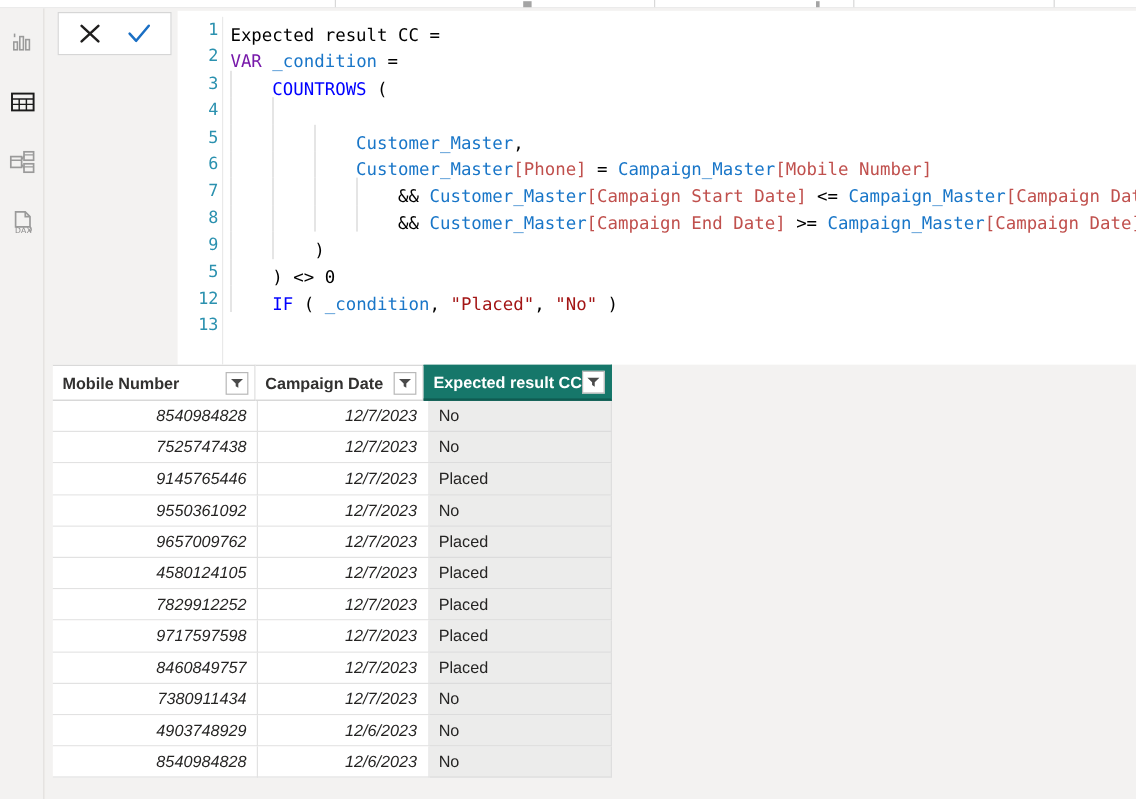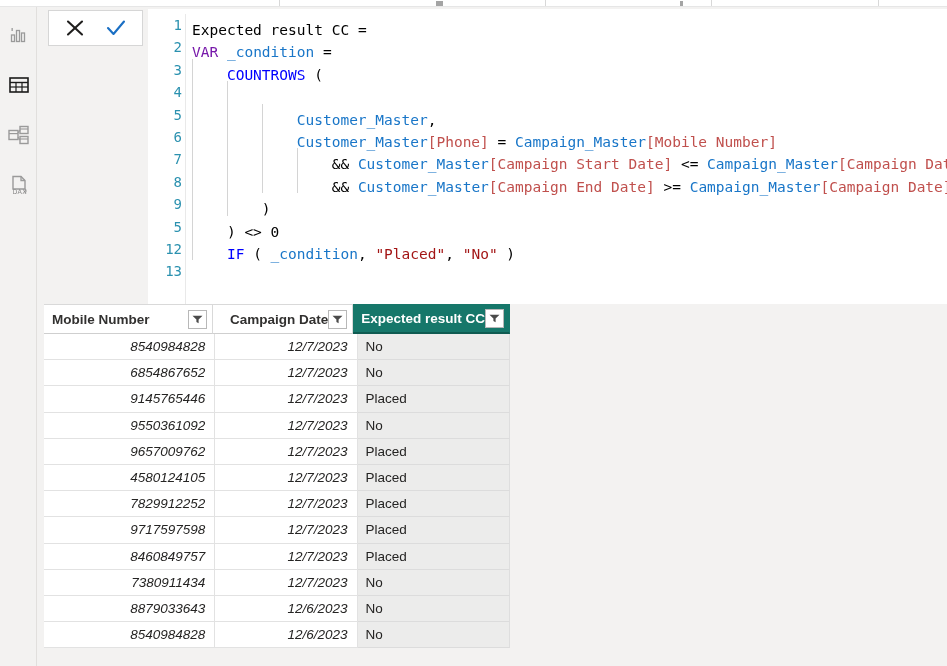--- a/index.html
+++ b/index.html
@@ -160,21 +160,21 @@
     font-style: italic;
   }
   .cell.txt {
     justify-content: flex-start;
     padding-left: 8px;
     background: #ececeb;
     border-right-color: #dedede;
     border-bottom-color: #dcdcdc;
   }
   .c0 { width: 181px; }
-  .c1 { width: 150px; text-align: right; }
+  .c1 { width: 150px; }
   .c2 { width: 161px; }
 </style>
 </head>
 <body>
 
 <div id="ribbon-strip">
   <div class="tick" style="left:279px"></div>
   <div class="tick" style="left:545px"></div>
   <div class="tick" style="left:711px"></div>
   <div class="tick" style="left:878px"></div>
@@ -297,21 +297,21 @@
           </span>
         </div>
       </div>
     <div id="body-rows">
         <div class="data-row">
           <div class="cell c0 num">8540984828</div>
           <div class="cell c1 num">12/7/2023</div>
           <div class="cell c2 txt">No</div>
         </div>
         <div class="data-row">
-          <div class="cell c0 num">6854867652</div>
+          <div class="cell c0 num">7525747438</div>
           <div class="cell c1 num">12/7/2023</div>
           <div class="cell c2 txt">No</div>
         </div>
         <div class="data-row">
           <div class="cell c0 num">9145765446</div>
           <div class="cell c1 num">12/7/2023</div>
           <div class="cell c2 txt">Placed</div>
         </div>
         <div class="data-row">
           <div class="cell c0 num">9550361092</div>
@@ -342,21 +342,21 @@
           <div class="cell c0 num">8460849757</div>
           <div class="cell c1 num">12/7/2023</div>
           <div class="cell c2 txt">Placed</div>
         </div>
         <div class="data-row">
           <div class="cell c0 num">7380911434</div>
           <div class="cell c1 num">12/7/2023</div>
           <div class="cell c2 txt">No</div>
         </div>
         <div class="data-row">
-          <div class="cell c0 num">8879033643</div>
+          <div class="cell c0 num">4903748929</div>
           <div class="cell c1 num">12/6/2023</div>
           <div class="cell c2 txt">No</div>
         </div>
         <div class="data-row">
           <div class="cell c0 num">8540984828</div>
           <div class="cell c1 num">12/6/2023</div>
           <div class="cell c2 txt">No</div>
         </div>
       </div>
   </div>

